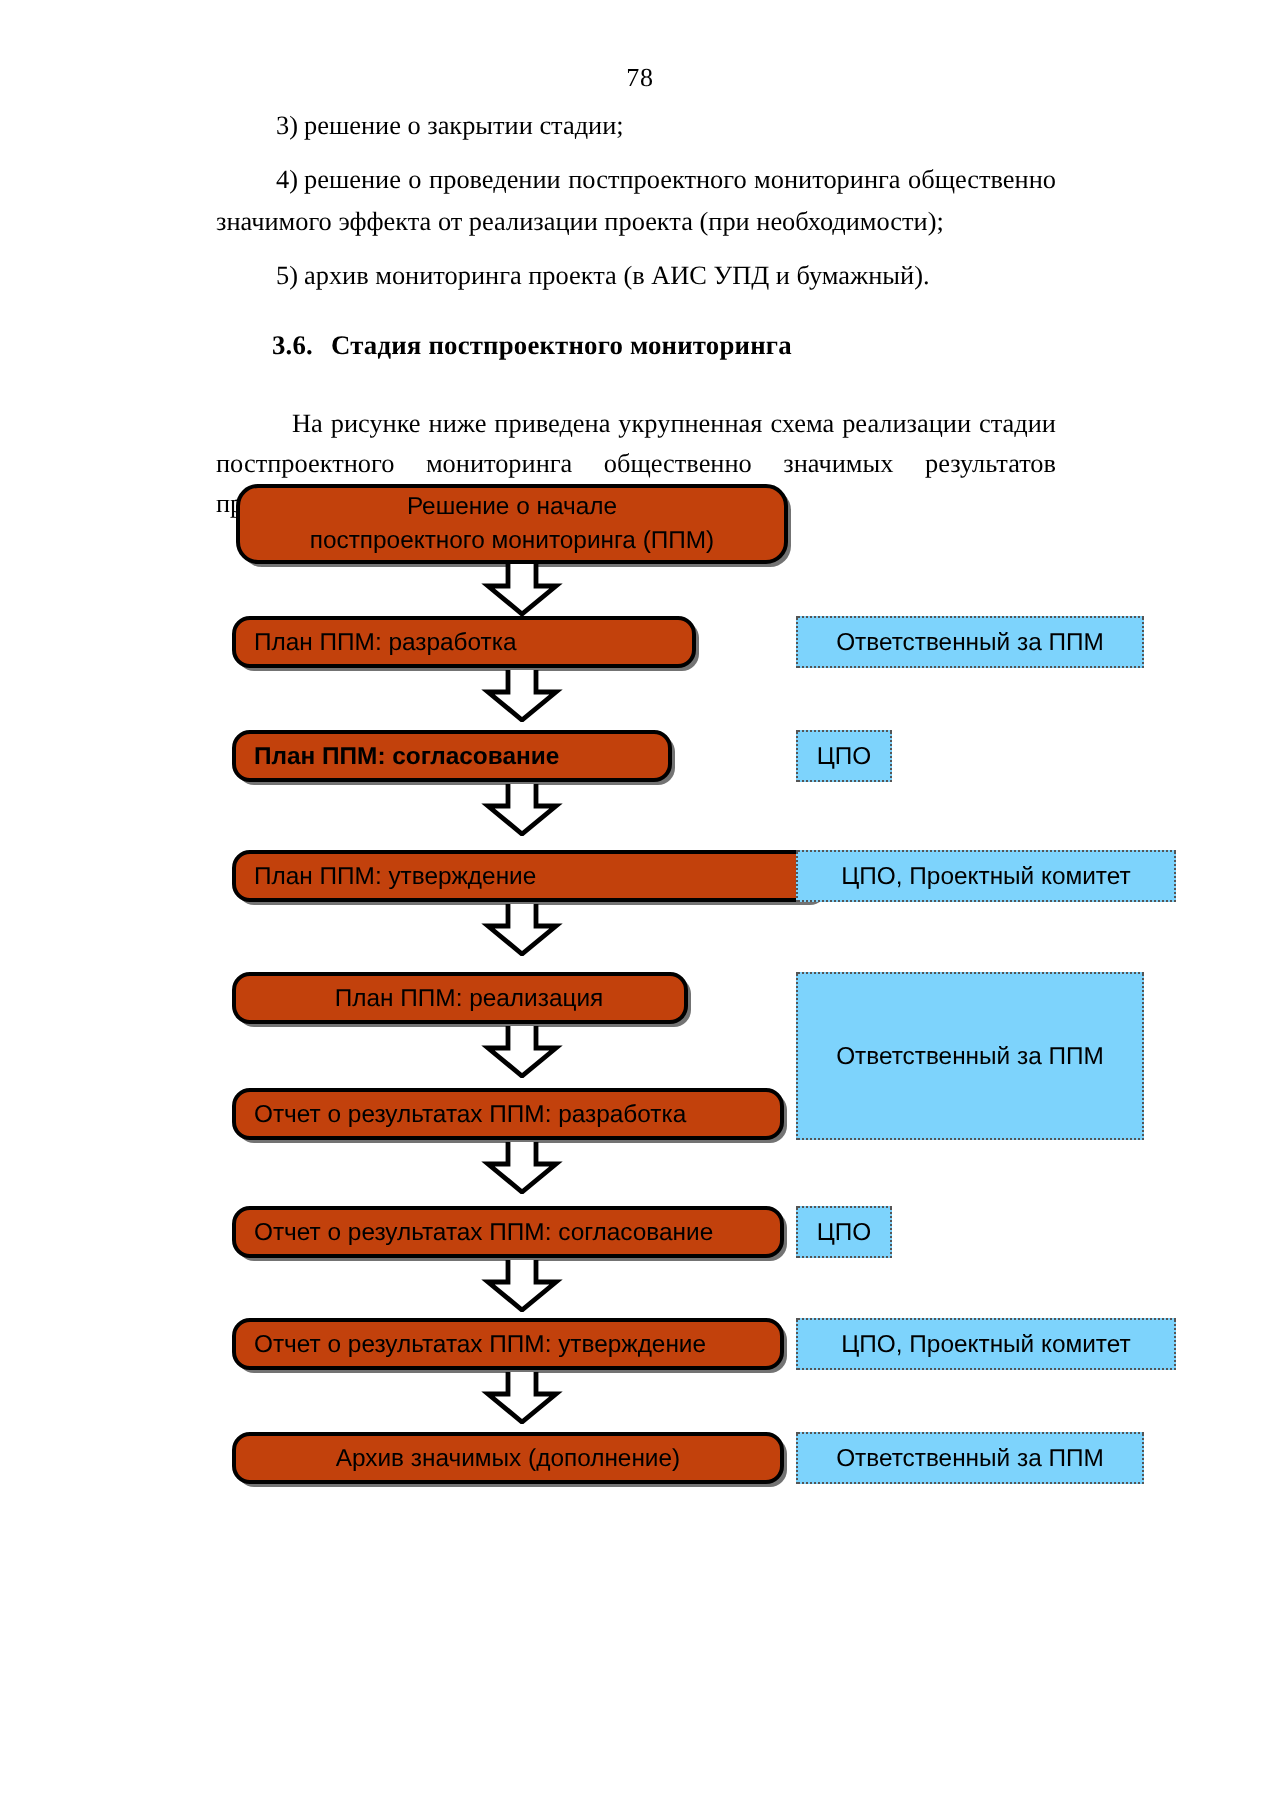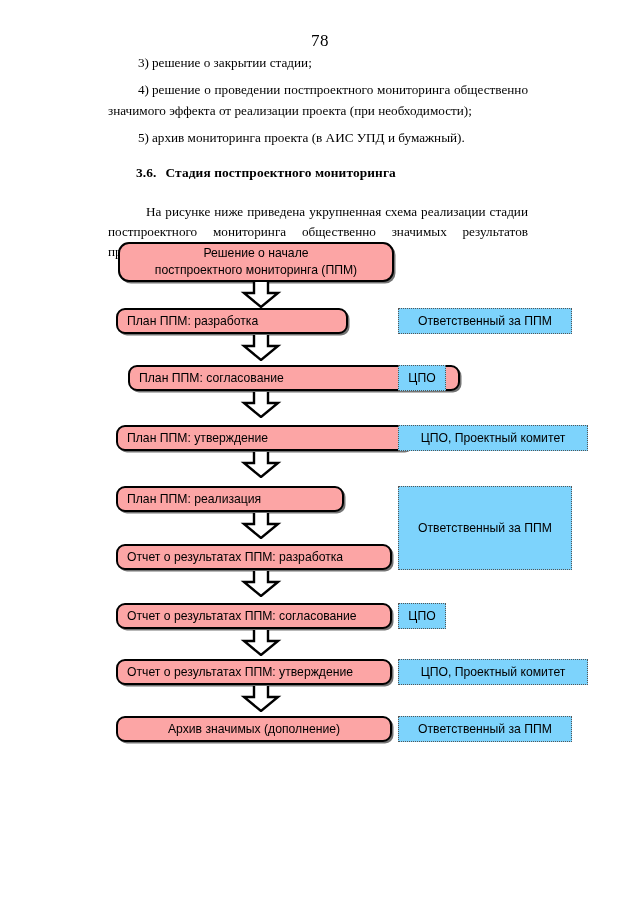--- a/index.html
+++ b/index.html
@@ -17,21 +17,21 @@
   }
 
   
   .page-number {
     position: absolute;
     top: 31px;
     left: 0;
     width: 640px;
     text-align: center;
     font-family: "Liberation Serif", serif;
-    font-size: 17px;
+    font-size: 13px;
     letter-spacing: 0.4px;
   }
 
   .text-body {
     position: absolute;
     top: 52px;
     left: 108px;
     width: 420px;
     font-family: "Liberation Serif", serif;
     font-size: 13.2px;
@@ -79,21 +79,21 @@
     left: 0;
     width: 640px;
     height: 510px;
   }
 
   .node {
     position: absolute;
     box-sizing: border-box;
     border: 2.2px solid #000;
     border-radius: 9px;
-    background: #fca5a5;
+    background: #c2410c;
     font-family: "Liberation Sans", sans-serif;
     font-size: 12.2px;
     display: flex;
     align-items: center;
     box-shadow: 2px 2px 0 -0.5px rgba(0,0,0,0.55);
   }
   .node.start {
     border-radius: 11px;
     justify-content: center;
     text-align: center;
@@ -161,21 +161,21 @@
   <div class="role" style="left:398px; top:68px; width:174px; height:26px;">
     <span>Ответственный за ППМ</span>
   </div>
 
   <div class="arrow" style="left:240px; top:95px;">
     <svg width="42" height="26" viewBox="0 0 42 26">
         <path d="M14 0 L14 11 L4 11 L21 25 L38 11 L28 11 L28 0" fill="#ffffff" stroke="#000000" stroke-width="2.4" stroke-linejoin="miter"></path>
       </svg>
   </div>
 
-  <div class="node left-text" style="left:128px; top:125px; width:332px; height:26px;">
+  <div class="node left-text" style="left:116px; top:125px; width:220px; height:26px;font-weight:bold;">
     <span>План ППМ: согласование</span>
   </div>
   <div class="role" style="left:398px; top:125px; width:48px; height:26px;">
     <span>ЦПО</span>
   </div>
 
   <div class="arrow" style="left:240px; top:152px;">
     <svg width="42" height="26" viewBox="0 0 42 26">
         <path d="M14 0 L14 11 L4 11 L21 25 L38 11 L28 11 L28 0" fill="#ffffff" stroke="#000000" stroke-width="2.4" stroke-linejoin="miter"></path>
       </svg>
@@ -187,21 +187,21 @@
   <div class="role" style="left:398px; top:185px; width:190px; height:26px;">
     <span>ЦПО, Проектный комитет</span>
   </div>
 
   <div class="arrow" style="left:240px; top:212px;">
     <svg width="42" height="26" viewBox="0 0 42 26">
         <path d="M14 0 L14 11 L4 11 L21 25 L38 11 L28 11 L28 0" fill="#ffffff" stroke="#000000" stroke-width="2.4" stroke-linejoin="miter"></path>
       </svg>
   </div>
 
-  <div class="node left-text" style="left:116px; top:246px; width:228px; height:26px;">
+  <div class="node left-text" style="left:116px; top:246px; width:228px; height:26px;justify-content:center;">
     <span>План ППМ: реализация</span>
   </div>
 
   <div class="role" style="left:398px; top:246px; width:174px; height:84px;">
     <span>Ответственный за ППМ</span>
   </div>
 
   <div class="arrow" style="left:240px; top:273px;">
     <svg width="42" height="26" viewBox="0 0 42 26">
         <path d="M14 0 L14 11 L4 11 L21 25 L38 11 L28 11 L28 0" fill="#ffffff" stroke="#000000" stroke-width="2.4" stroke-linejoin="miter"></path>

